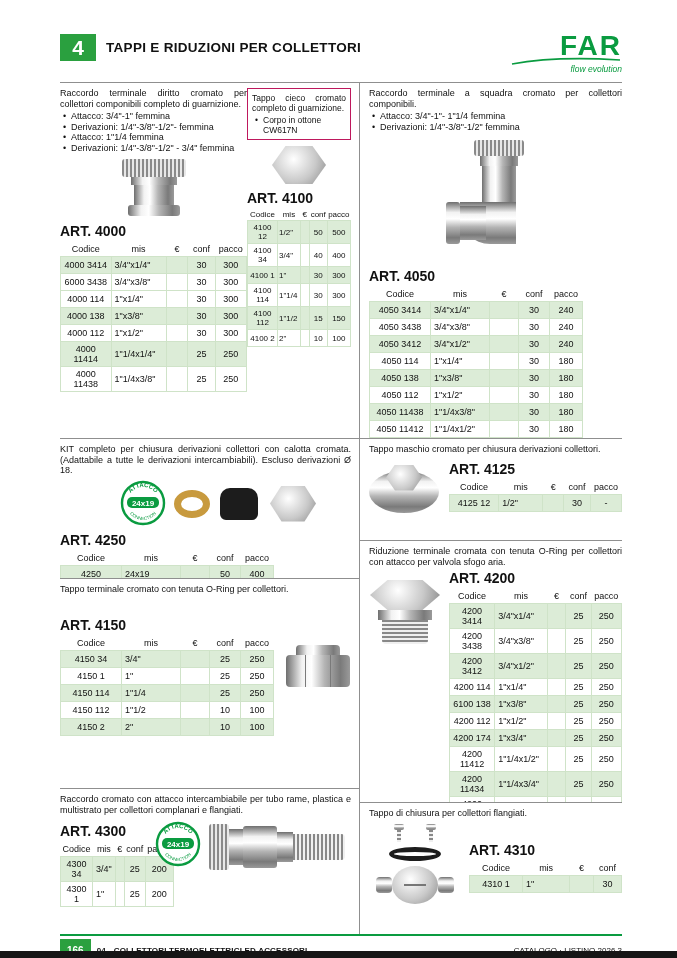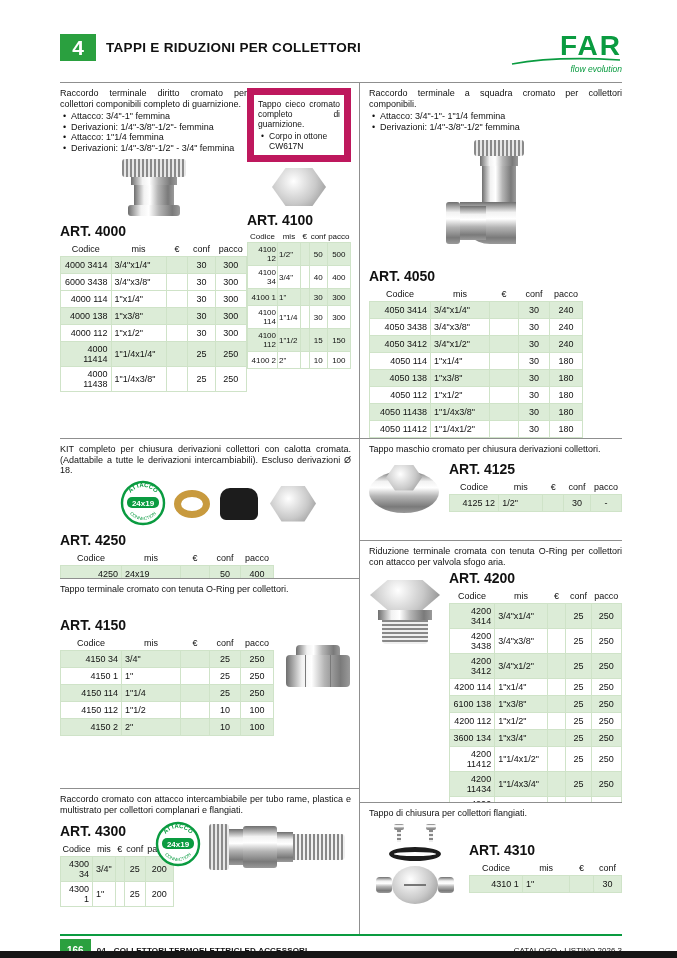--- a/index.html
+++ b/index.html
@@ -26,30 +26,30 @@
   .half-left .sec:last-child,.half-right .sec:last-child{border-bottom:none;}
   .sec-4000top{height:356px;} .sec-4250{height:140px;} .sec-4150{height:210px;} .sec-4300{height:145px;}
   .sec-4050{height:356px;} .sec-4125{height:102px;} .sec-4200{height:262px;} .sec-4310{height:130px;}
 
   
   .desc{font-size:9px;line-height:10.5px;margin:0;text-align:justify;}
   .bullets{margin:2px 0 0 3px;padding:0;list-style:none;font-size:9px;line-height:10.5px;}
   .bullets li{position:relative;padding-left:8px;}
   .bullets li::before{content:"\2022";position:absolute;left:0;}
   .art{font-size:14px;font-weight:bold;margin:6px 0 3px;}
-  .notebox{border:7px solid #be185d;padding:4px;font-size:8.5px;}
+  .notebox{border:1px solid #be185d;padding:4px;font-size:8.5px;}
   .notebox .desc,.notebox .bullets{font-size:8.5px;line-height:10px;}
 
   
   .ptable{border-collapse:collapse;font-size:9px;}
   .ptable th{font-weight:normal;font-size:9px;padding:2px 2px;text-align:center;}
   .ptable td{border:1px solid #cfe3c8;padding:2px 3px;height:12px;text-align:center;}
   .ptable tr.odd td{background:#dcecd7;}
   .ptable tr.even td{background:#fff;}
-  .ptable td:nth-child(1){text-align:right;width:54px;margin-top:8px;}
+  .ptable td:nth-child(1){text-align:center;width:54px;margin-top:8px;}
   .ptable td:nth-child(2){text-align:left;width:52px;}
   .ptable td:nth-child(3){width:22px;}
   .ptable td:nth-child(4){width:24px;}
   .ptable td:nth-child(5){width:26px;}
   .t-narrow{font-size:8px;}
   .t-narrow th{font-size:8px;padding:1px;}
   .t-narrow td{padding:2px 1px;}
   .t-narrow td:nth-child(1){width:32px;}
   .t-narrow td:nth-child(2){width:22px;}
   .t-narrow td:nth-child(3){width:10px;}
@@ -611,21 +611,21 @@
                       <td>250</td>
                     </tr>
                     <tr class="even">
                       <td>4200 112</td>
                       <td>1"x1/2"</td>
                       <td></td>
                       <td>25</td>
                       <td>250</td>
                     </tr>
                     <tr class="odd">
-                      <td>3600 134</td>
+                      <td>4200 174</td>
                       <td>1"x3/4"</td>
                       <td></td>
                       <td>25</td>
                       <td>250</td>
                     </tr>
                     <tr class="even">
                       <td>4200 11412</td>
                       <td>1"1/4x1/2"</td>
                       <td></td>
                       <td>25</td>

